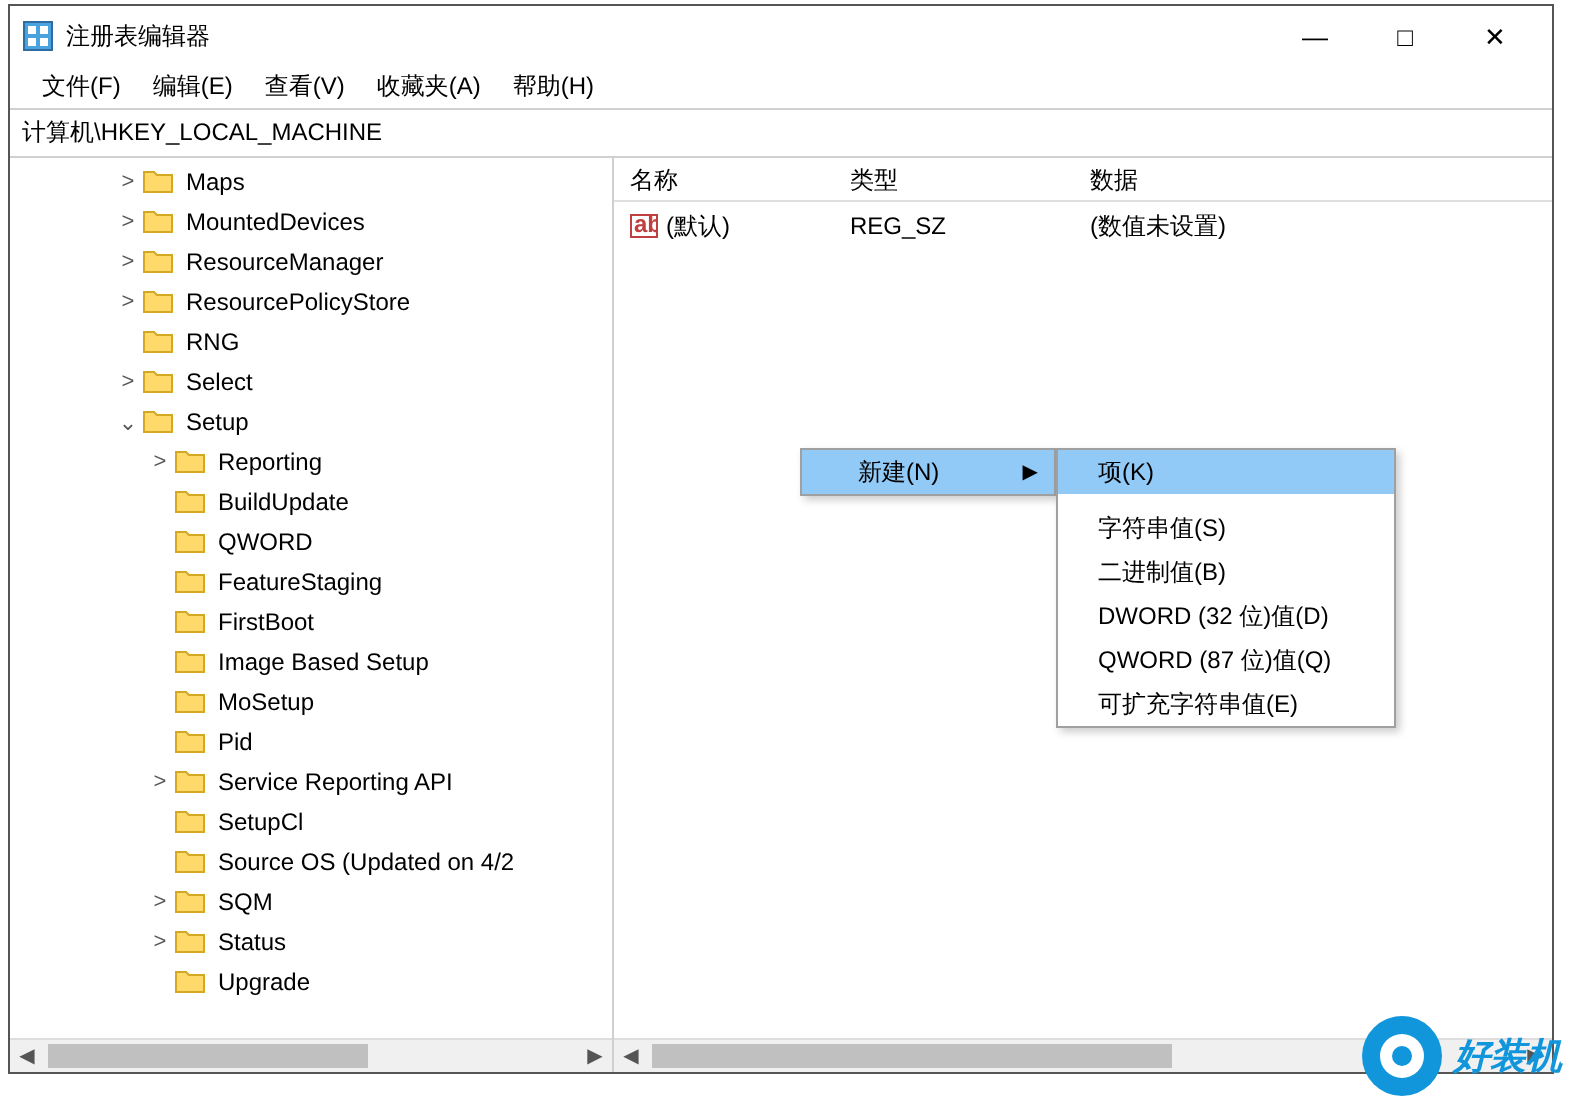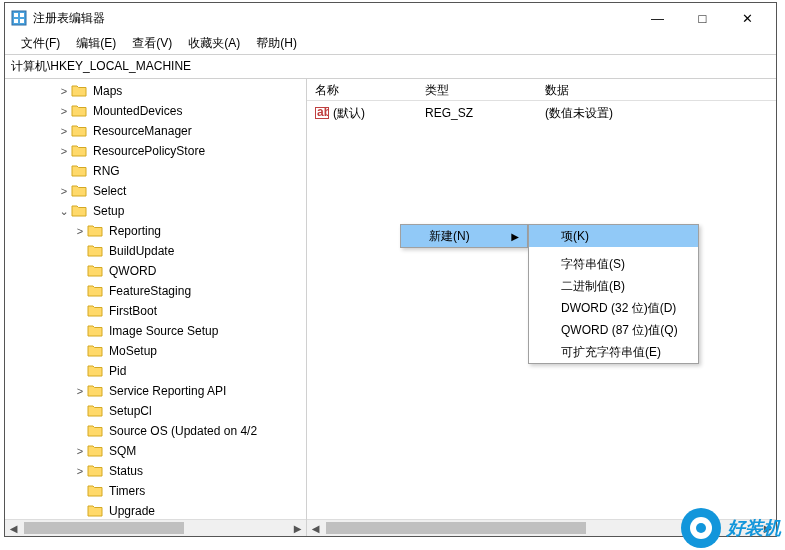--- a/index.html
+++ b/index.html
@@ -31,21 +31,21 @@
 .value-icon { width: 14px; height: 14px; display: inline-flex; }
 .hscroll { position: absolute; bottom: 0; left: 0; right: 0; height: 17px; background: #f0f0f0; border-top: 1px solid #ddd; display: flex; }
 .hscroll .arrow { width: 17px; display: flex; align-items: center; justify-content: center; background: #f0f0f0; color: #555; font-size: 10px; }
 .hscroll .track { flex: 1; position: relative; }
 .hscroll .thumb { position: absolute; top: 2px; bottom: 2px; background: #c0c0c0; }
 .context-menu { position: absolute; background: #f2f2f2; border: 1px solid #a0a0a0; box-shadow: 2px 2px 4px rgba(0,0,0,0.2); z-index: 100; }
 .cm-item { height: 22px; display: flex; align-items: center; padding: 0 24px 0 28px; cursor: pointer; white-space: nowrap; position: relative; }
 .cm-item.hl { background: #91c9f7; }
 .cm-item .arrow-r { position: absolute; right: 8px; font-size: 10px; }
 .submenu { position: absolute; background: #fff; border: 1px solid #a0a0a0; box-shadow: 2px 2px 4px rgba(0,0,0,0.2); z-index: 101; min-width: 170px; }
-.sm-item { height: 22px; display: flex; align-items: center; padding: 0 20px 0 32px; cursor: pointer; white-space: nowrap; }
+.sm-item { height: 22px; display: flex; align-items: center; padding: 0 20px 0 20px; cursor: pointer; white-space: nowrap; }
 .sm-item.hl { background: #91c9f7; }
 .watermark { position: absolute; right: 4px; bottom: 2px; display: flex; align-items: center; gap: 6px; z-index: 200; }
 .watermark .logo { width: 40px; height: 40px; border-radius: 50%; background: #1296db; display: flex; align-items: center; justify-content: center; }
 .watermark .logo-inner { width: 22px; height: 22px; border-radius: 50%; background: #fff; display: flex; align-items: center; justify-content: center; }
 .watermark .logo-dot { width: 10px; height: 10px; border-radius: 50%; background: #1296db; }
 .watermark .wm-text { font-size: 18px; color: #1296db; font-style: italic; font-weight: bold; }
 </style>
 </head>
 <body>
 
@@ -206,21 +206,21 @@
             <span class="label">FirstBoot</span>
           </div>
           <div class="tree-row">
             <span class="indent" style="width: 64px;"></span>
             <span class="exp none">&gt;</span>
             <span class="folder">
               <svg width="16" height="14" viewBox="0 0 16 14">
                 <path d="M1 2 h5 l1.5 1.5 H15 V12 H1 Z" fill="#ffd96a" stroke="#d4a823"></path>
               </svg>
             </span>
-            <span class="label">Image Source Setup</span>
+            <span class="label">Image Based Setup</span>
           </div>
           <div class="tree-row">
             <span class="indent" style="width: 64px;"></span>
             <span class="exp none">&gt;</span>
             <span class="folder">
               <svg width="16" height="14" viewBox="0 0 16 14">
                 <path d="M1 2 h5 l1.5 1.5 H15 V12 H1 Z" fill="#ffd96a" stroke="#d4a823"></path>
               </svg>
             </span>
             <span class="label">MoSetup</span>
@@ -277,30 +277,20 @@
           </div>
           <div class="tree-row">
             <span class="indent" style="width: 64px;"></span>
             <span class="exp">&gt;</span>
             <span class="folder">
               <svg width="16" height="14" viewBox="0 0 16 14">
                 <path d="M1 2 h5 l1.5 1.5 H15 V12 H1 Z" fill="#ffd96a" stroke="#d4a823"></path>
               </svg>
             </span>
             <span class="label">Status</span>
-          </div>
-          <div class="tree-row">
-            <span class="indent" style="width: 64px;"></span>
-            <span class="exp none">&gt;</span>
-            <span class="folder">
-              <svg width="16" height="14" viewBox="0 0 16 14">
-                <path d="M1 2 h5 l1.5 1.5 H15 V12 H1 Z" fill="#ffd96a" stroke="#d4a823"></path>
-              </svg>
-            </span>
-            <span class="label">Timers</span>
           </div>
           <div class="tree-row">
             <span class="indent" style="width: 64px;"></span>
             <span class="exp none">&gt;</span>
             <span class="folder">
               <svg width="16" height="14" viewBox="0 0 16 14">
                 <path d="M1 2 h5 l1.5 1.5 H15 V12 H1 Z" fill="#ffd96a" stroke="#d4a823"></path>
               </svg>
             </span>
             <span class="label">Upgrade</span>

